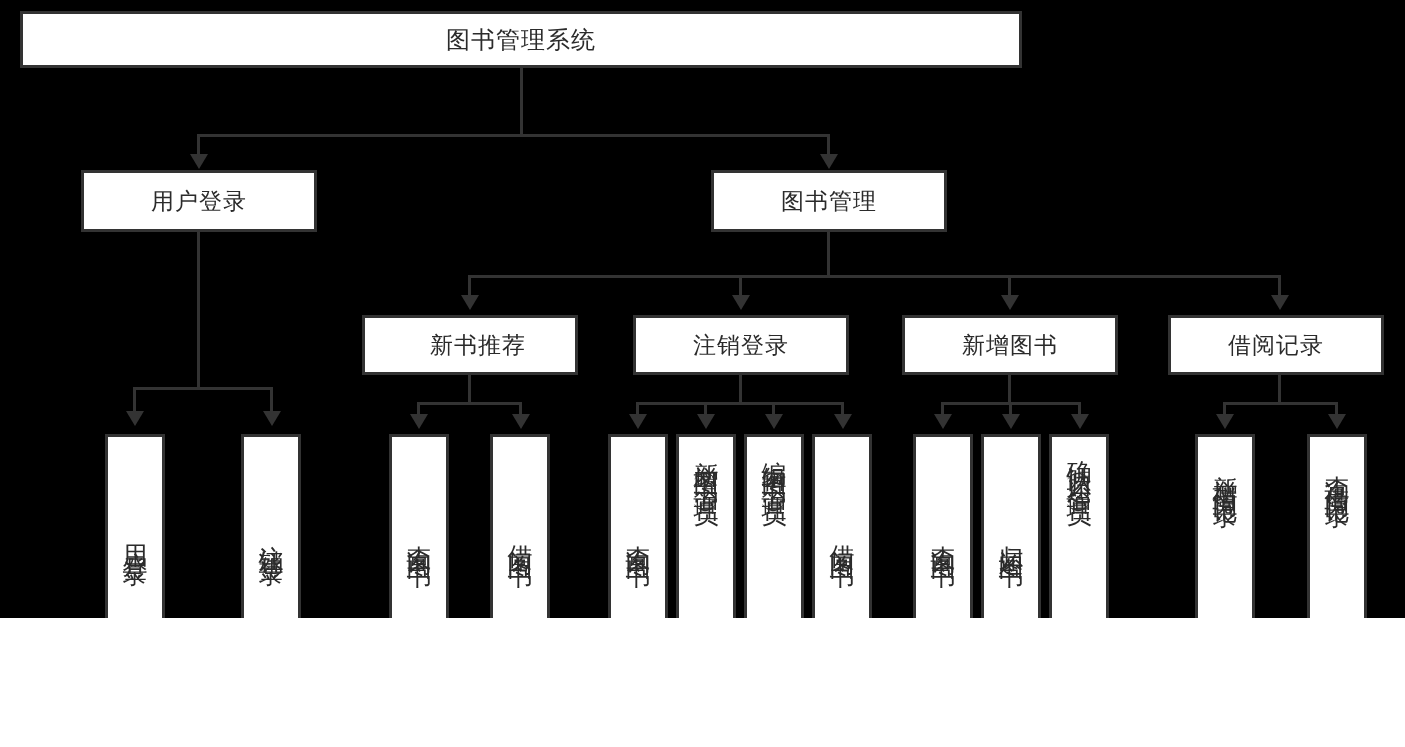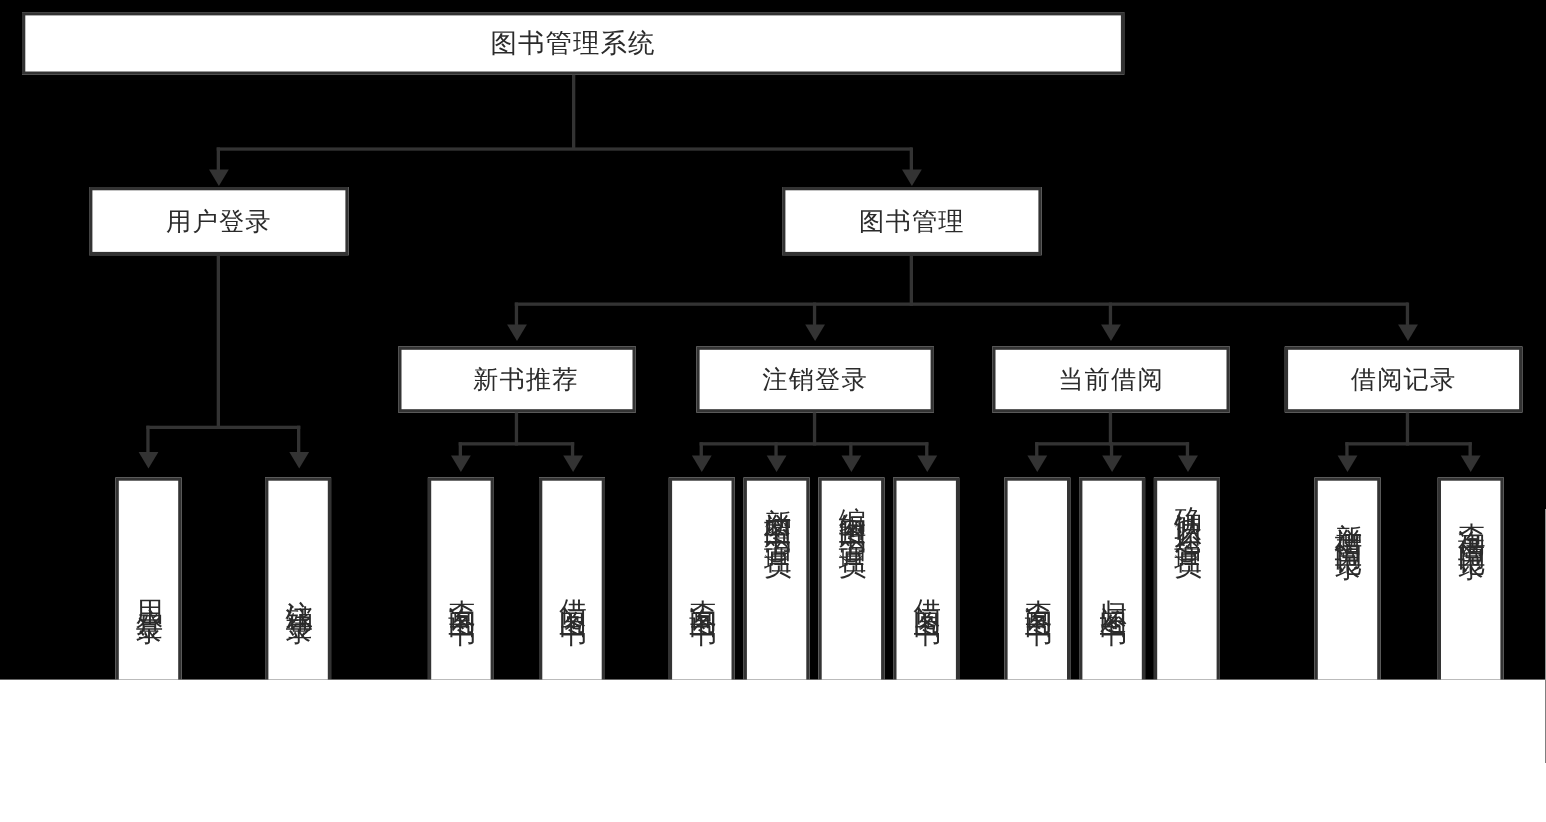--- a/index.html
+++ b/index.html
@@ -150,21 +150,21 @@
   <div class="vline" style="left:1278px; top:275px; height:22px;"></div>
   <div class="arrow" style="left:1271px; top:295px;"></div>
 
   <div class="node l3 n-rec">
     <span class="label">新书推荐</span>
   </div>
   <div class="node l3 n-bor">
     <span class="label">注销登录</span>
   </div>
   <div class="node l3 n-cur">
-    <span class="label">当前借阅</span>
+    <span class="label">新增图书</span>
   </div>
   <div class="node l3 n-log">
     <span class="label">借阅记录</span>
   </div>
 
   <div class="vline" style="left:468px; top:375px; height:30px;"></div>
   <div class="hline" style="left:417px; top:402px; width:105px;"></div>
   <div class="vline" style="left:417px; top:402px; height:14px;"></div>
   <div class="arrow" style="left:410px; top:414px;"></div>
   <div class="vline" style="left:519px; top:402px; height:14px;"></div>

